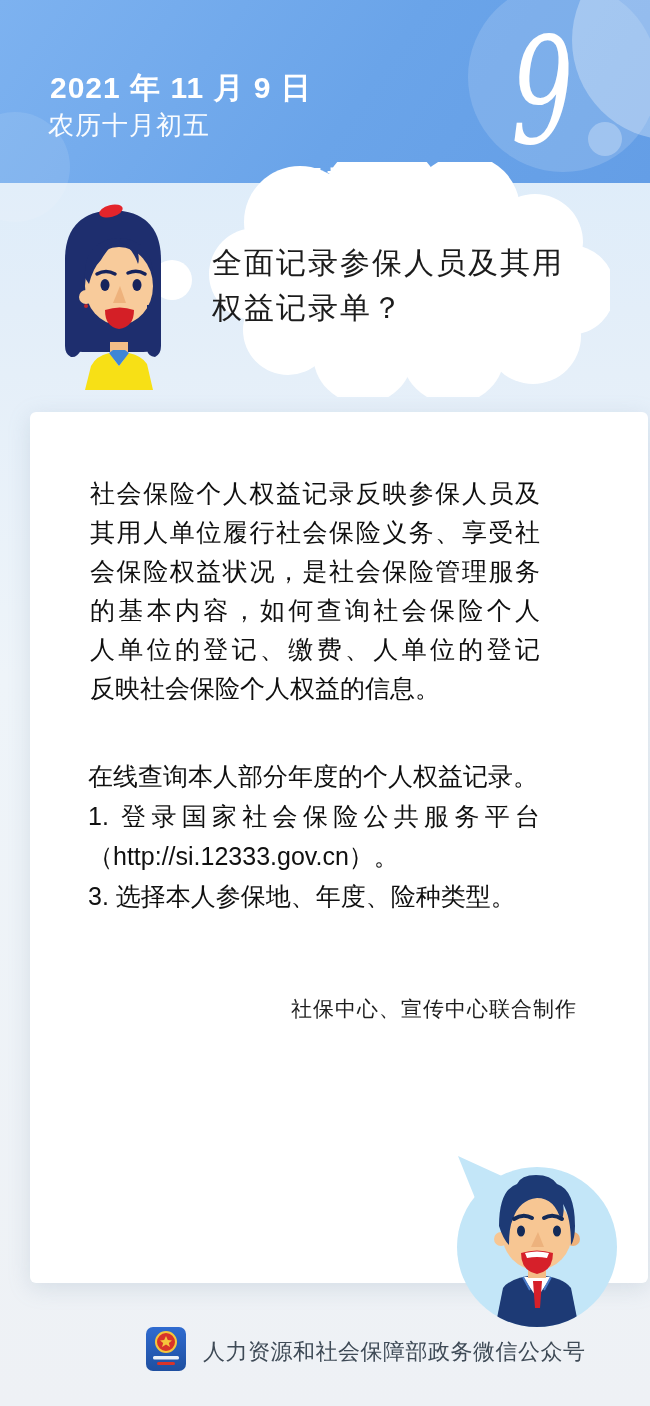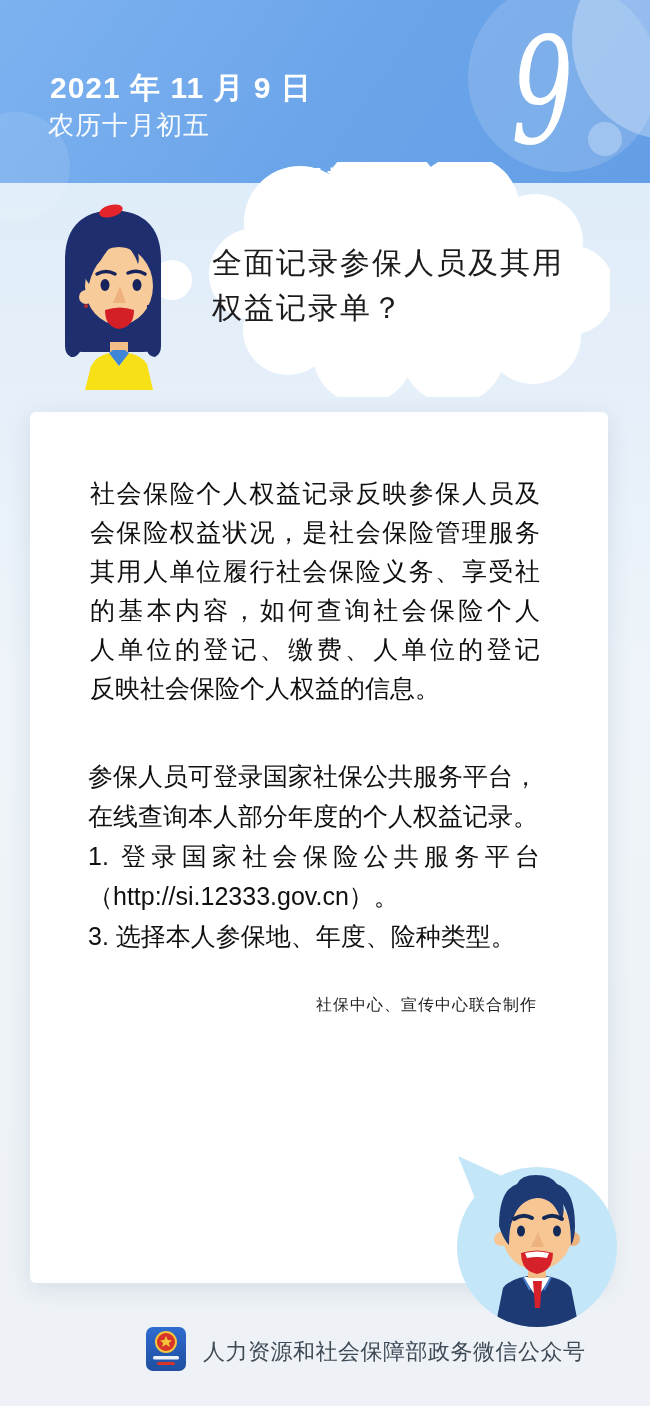--- a/index.html
+++ b/index.html
@@ -23,26 +23,26 @@
     font-size:148px;line-height:1;color:#fff;transform:scaleX(.66);transform-origin:60% 0;}
   
   .cloud-svg{position:absolute;left:150px;top:162px;}
   .bubble-text{position:absolute;left:212px;top:240px;width:340px;font-size:30px;line-height:45px;
     letter-spacing:2px;color:#1c1c1c;font-weight:500;}
   
   .girl-svg{position:absolute;left:47px;top:200px;}
   .man-svg{position:absolute;left:445px;top:1140px;}
   
   .card{position:absolute;left:30px;top:412px;width:578px;height:871px;background:#fff;
-    border-radius:6px;box-shadow:0 5px 22px rgba(125,148,175,.22);}
+    border-radius:6px;box-shadow:0 5px 22px rgba(125,148,175,.22);padding-left:40px;}
   .p1{position:absolute;left:60px;top:62px;width:450px;font-size:25px;line-height:39px;color:#101010;}
   .p2{position:absolute;left:58px;top:344px;width:452px;font-size:25px;line-height:40px;color:#101010;}
   .line{text-align:left;white-space:nowrap;}
   .line-stretch{text-align:justify;text-align-last:justify;white-space:normal;}
-  .credit{position:absolute;right:71px;top:583px;font-size:16px;color:#1d1d1d;
+  .credit{position:absolute;right:71px;top:583px;font-size:21px;color:#1d1d1d;
     font-family:"Liberation Serif",serif;letter-spacing:1px;}
   
   .footer-icon{position:absolute;left:146px;top:1327px;}
   .footer-label{position:absolute;left:203px;top:1337px;font-size:22px;color:#3e4a56;letter-spacing:.5px;}
 </style>
 </head>
 <body>
 
 <div class="poster">
 
@@ -102,28 +102,27 @@
     <polygon points="73,86 66,103 79,103" fill="#eeb27c"></polygon>
     <path d="M58,110 Q73,105 87,110 Q87,127 72,129 Q58,127 58,110 Z" fill="#d41f26"></path>
 
     <path d="M18,105 L34,105 L34,150 Q30,158 24,157 Q18,154 18,146 Z" fill="#1e2e6e"></path>
     <path d="M100,105 L114,105 L114,146 Q114,154 108,157 Q101,156 100,150 Z" fill="#1e2e6e"></path>
   </svg>
 
   <div class="card">
     <div class="p1">
         <div class="line line-stretch">社会保险个人权益记录反映参保人员及</div>
+        <div class="line line-stretch">其用人单位履行社会保险义务、享受社</div>
         <div class="line line-stretch">会保险权益状况，是社会保险管理服务</div>
-        <div class="line line-stretch">其用人单位履行社会保险义务、享受社</div>
         <div class="line line-stretch">的基本内容，如何查询社会保险个人</div>
         <div class="line line-stretch">人单位的登记、缴费、人单位的登记</div>
         <div class="line">反映社会保险个人权益的信息。</div>
       </div>
     <div class="p2">
-        <div class="line">参保人员可登录国家社保公共服务平台，</div>
         <div class="line">在线查询本人部分年度的个人权益记录。</div>
         <div class="line line-stretch">1. 登录国家社会保险公共服务平台</div>
         <div class="line">（http://si.12333.gov.cn）。</div>
         <div class="line">3. 选择本人参保地、年度、险种类型。</div>
       </div>
     <div class="credit">社保中心、宣传中心联合制作</div>
 
   </div>
 
   <svg class="man-svg" width="185" height="195" viewBox="0 0 185 195">

